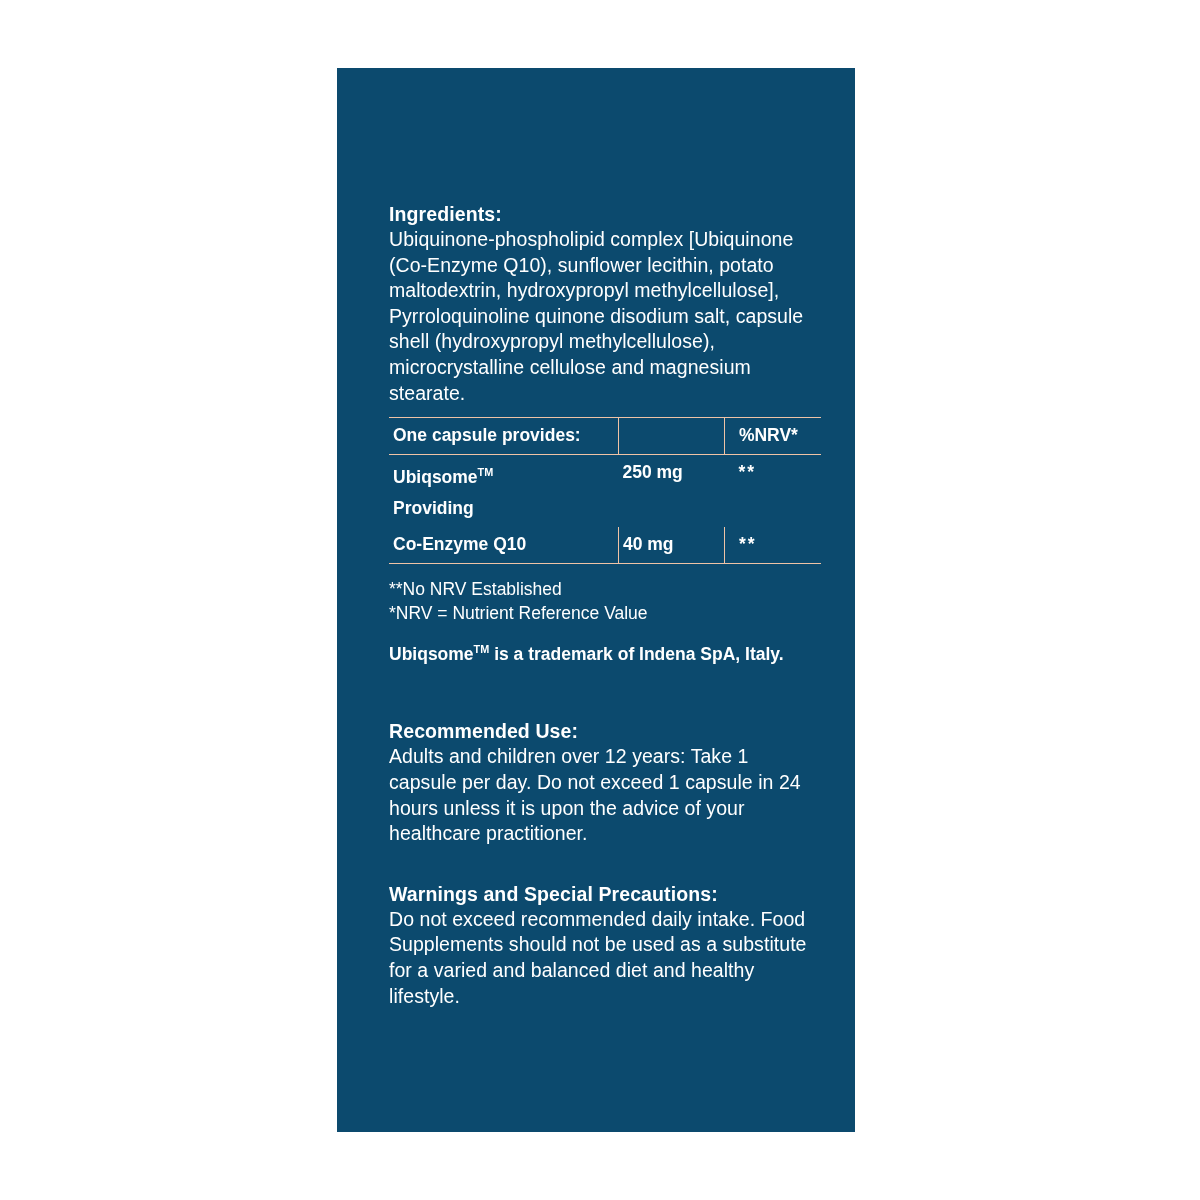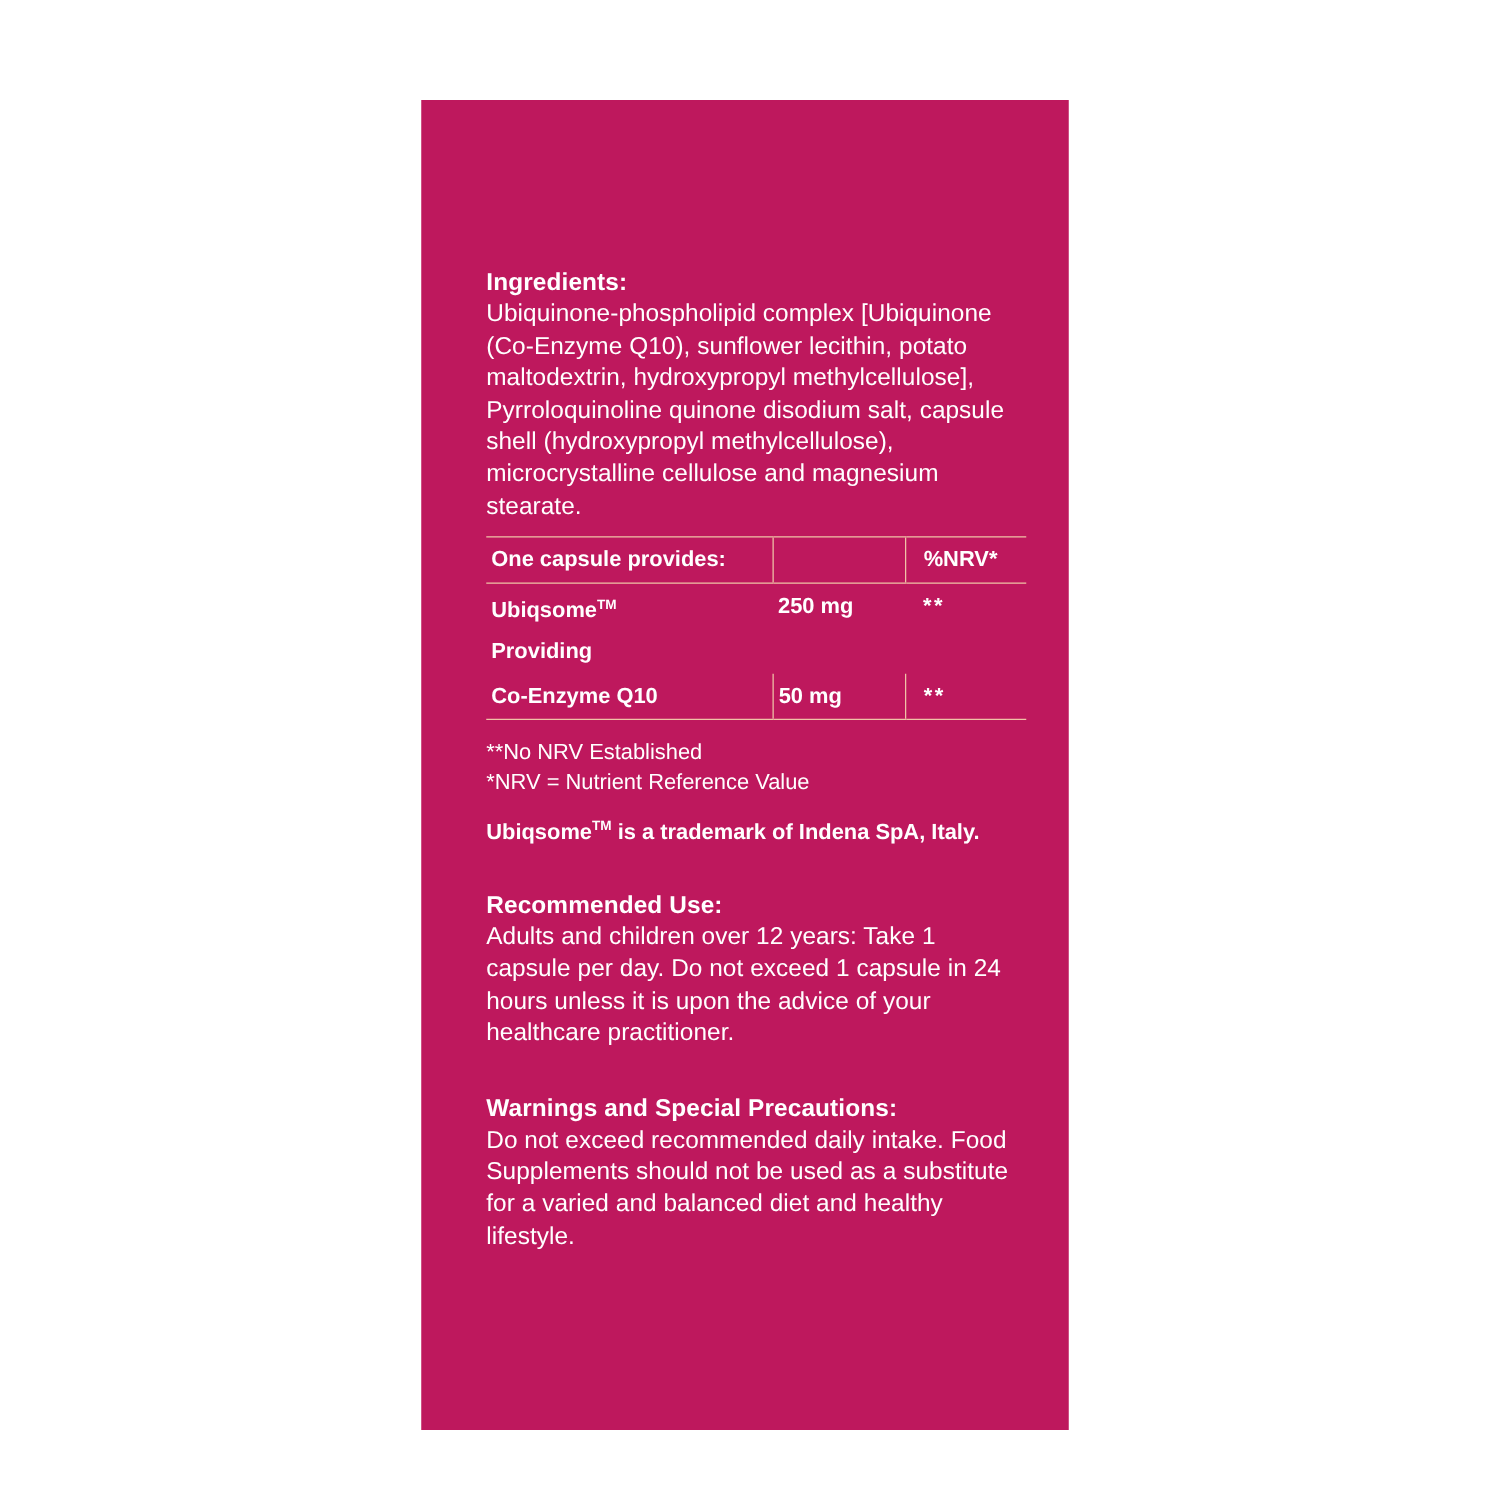--- a/index.html
+++ b/index.html
@@ -16,24 +16,24 @@
   .canvas {
     position: relative;
     width: 1200px;
     height: 1200px;
     background: #ffffff;
   }
   
   .panel {
     position: absolute;
     left: 337px;
-    top: 80px;
+    top: 68px;
     width: 518px;
     height: 1064px;
-    background: #be185d;
+    background: #0c4a6e;
     color: #ffffff;
   }
   .content {
     position: absolute;
     left: 52px;
     top: 133px;
     width: 426px;
   }
 
   
@@ -100,21 +100,21 @@
     font-size: 17.5px;
     line-height: 23.5px;
   }
   .trademark {
     margin-top: 13px;
     font-size: 17.5px;
     line-height: 23.5px;
     font-weight: bold;
   }
 
-  .use-block { margin-top: 34px; }
+  .use-block { margin-top: 52px; }
   .warn-block { margin-top: 34px; }
   .use-block .body, .warn-block .body { width: 424px; }
 
   .sub {
     vertical-align: super;
     font-size: 0.62em;
   }
 </style>
 </head>
 <body>
@@ -145,21 +145,21 @@
             </tr>
 
             <tr class="nosplit">
               <td class="col-name">Providing</td>
               <td class="col-amt"></td>
               <td class="col-nrv stars"></td>
             </tr>
 
             <tr class="rule-bottom">
               <td class="col-name">Co-Enzyme Q10</td>
-              <td class="col-amt">50 mg</td>
+              <td class="col-amt">40 mg</td>
               <td class="col-nrv stars">**</td>
             </tr>
 
           </tbody>
         </table>
 
         <div class="footnotes">
           <div>**No NRV Established</div>
           <div>*NRV = Nutrient Reference Value</div>
         </div>

